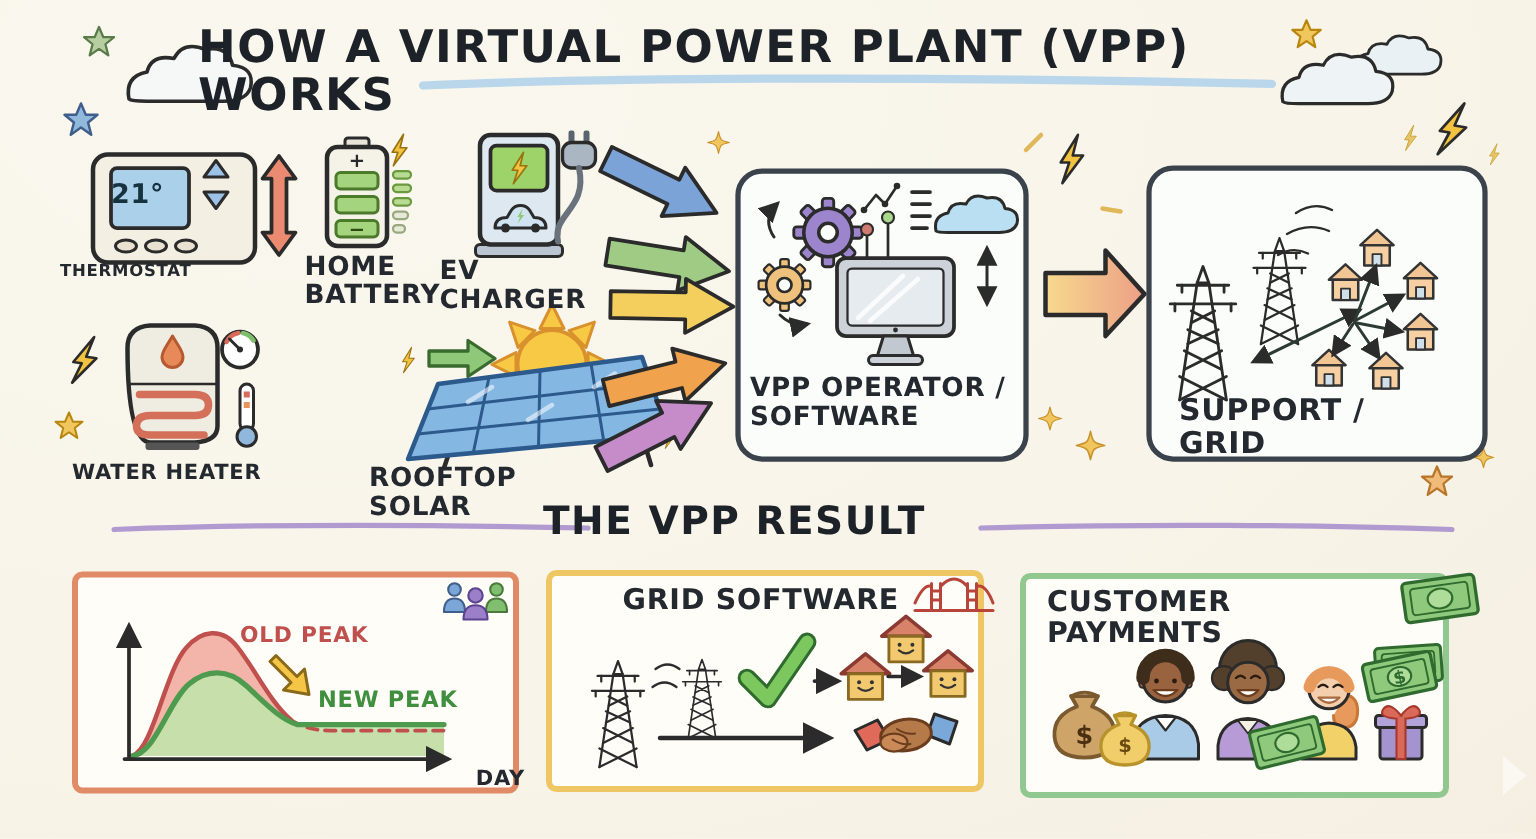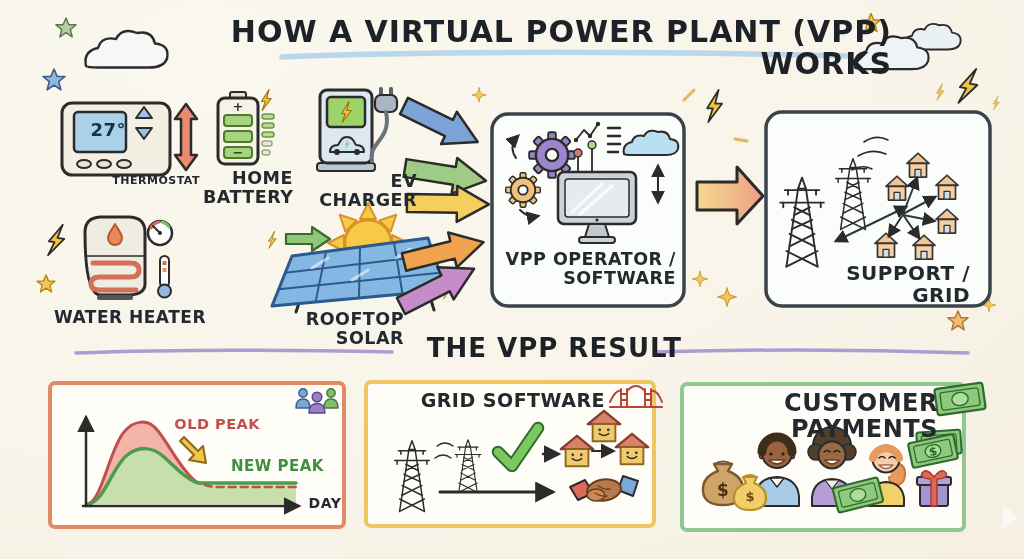--- a/index.html
+++ b/index.html
@@ -1,21 +1,21 @@
 <!DOCTYPE html>
 <html><head>
 <meta charset="utf-8">
 <style>
   *{margin:0;padding:0;box-sizing:border-box}
   html,body{width:1024px;height:559px;overflow:hidden}
   body{font-family:"DejaVu Sans","Liberation Sans",sans-serif;background:#f8f4e9}
   .canvas{position:relative;width:1024px;height:559px;background:
     radial-gradient(ellipse at 20% 10%, #faf7ee 0%, #f8f4e9 60%, #f4efe1 100%)}
   svg.scene{position:absolute;inset:0;width:1024px;height:559px}
-  .lbl{position:absolute;font-weight:700;color:#23292e;text-align:right;
+  .lbl{position:absolute;font-weight:700;color:#23292e;text-align:left;
        line-height:1.08;letter-spacing:.5px;white-space:normal}
   .title{font-size:30px;color:#1d2228;letter-spacing:1px}
   .heading{font-size:26px;color:#1d2228;letter-spacing:1px}
   .card{position:absolute;border-radius:7px;background:#fefdf8}
   .card1{left:48px;top:381px;width:298px;height:148px;border:4px solid #e08a66}
   .card2{left:364px;top:380px;width:292px;height:148px;border:4px solid #eec764}
   .card3{left:680px;top:382px;width:286px;height:150px;border:4px solid #90c890}
   .old{color:#c0504d}.new{color:#3f8f3f}
 </style>
 </head>
@@ -375,32 +375,32 @@
         <rect x="931" y="477" width="6" height="29" fill="#d96a5a" stroke="#a8382c" stroke-width="1.4"></rect>
         <path d="M934,477 q-8,-10 -12,-4 q-3,5 8,6 M934,477 q8,-10 12,-4 q3,5 -8,6" fill="#d96a5a" stroke="#a8382c" stroke-width="1.4"></path>
       </g>
     </g>
 
     <path d="M1002,504 L1018,517 L1002,530 Z" fill="#ffffff" opacity="0.55"></path>
   </svg>
 
   <div class="lbl title" style="left:132px;top:16px;width:760px">HOW A VIRTUAL POWER PLANT (VPP) WORKS</div>
 
-  <div class="lbl" style="left:74px;top:120px;width:52px;font-size:18px;color:#16323f">27°</div>
+  <div class="lbl" style="left:74px;top:120px;width:52px;font-size:18px;color:#16323f">21°</div>
 
   <div class="lbl" style="left:40px;top:175px;width:160px;font-size:11px">THERMOSTAT</div>
   <div class="lbl" style="left:203px;top:169px;width:90px;font-size:17.5px">HOME BATTERY</div>
   <div class="lbl" style="left:293px;top:172px;width:124px;font-size:17.5px">EV CHARGER</div>
-  <div class="lbl" style="left:48px;top:308px;width:158px;font-size:17px">WATER HEATER</div>
+  <div class="lbl" style="left:48px;top:308px;width:158px;font-size:14px">WATER HEATER</div>
   <div class="lbl" style="left:500px;top:250px;width:176px;font-size:17.5px">VPP OPERATOR / SOFTWARE</div>
 
   <div class="lbl" style="left:246px;top:310px;width:158px;font-size:17.5px">ROOFTOP SOLAR</div>
   <div class="lbl" style="left:786px;top:263px;width:184px;font-size:20px">SUPPORT / GRID</div>
 
   <div class="lbl heading" style="left:362px;top:334px;width:320px">THE VPP RESULT</div>
 
   <div class="lbl" style="left:415px;top:390px;width:190px;font-size:19px">GRID SOFTWARE</div>
-  <div class="lbl" style="left:698px;top:391px;width:240px;font-size:24px">CUSTOMER PAYMENTS</div>
+  <div class="lbl" style="left:698px;top:391px;width:240px;font-size:19px">CUSTOMER PAYMENTS</div>
 
   <div class="lbl old" style="left:160px;top:417px;width:100px;font-size:14.5px">OLD PEAK</div>
   <div class="lbl new" style="left:212px;top:458px;width:112px;font-size:15px">NEW PEAK</div>
-  <div class="lbl" style="left:300px;top:496px;width:50px;font-size:14px;text-align:center">DAY</div>
+  <div class="lbl" style="left:300px;top:512px;width:50px;font-size:14px;text-align:right">DAY</div>
 </div>
 
 </body></html>

